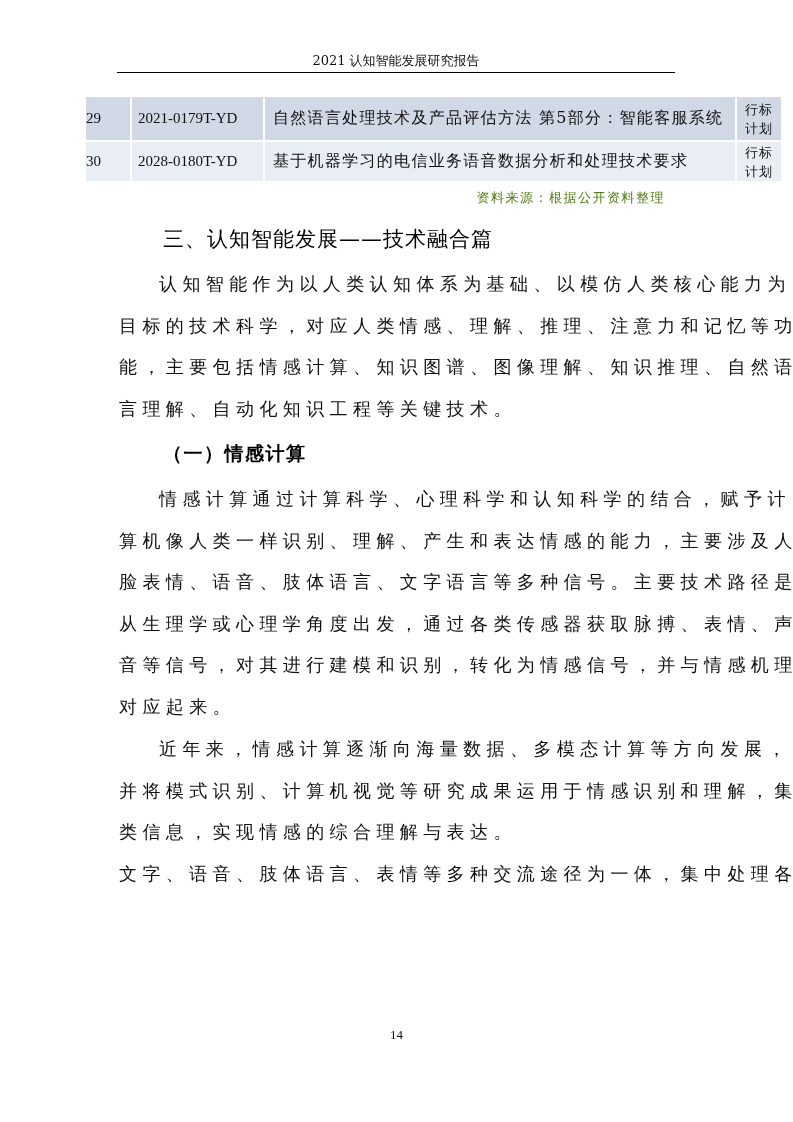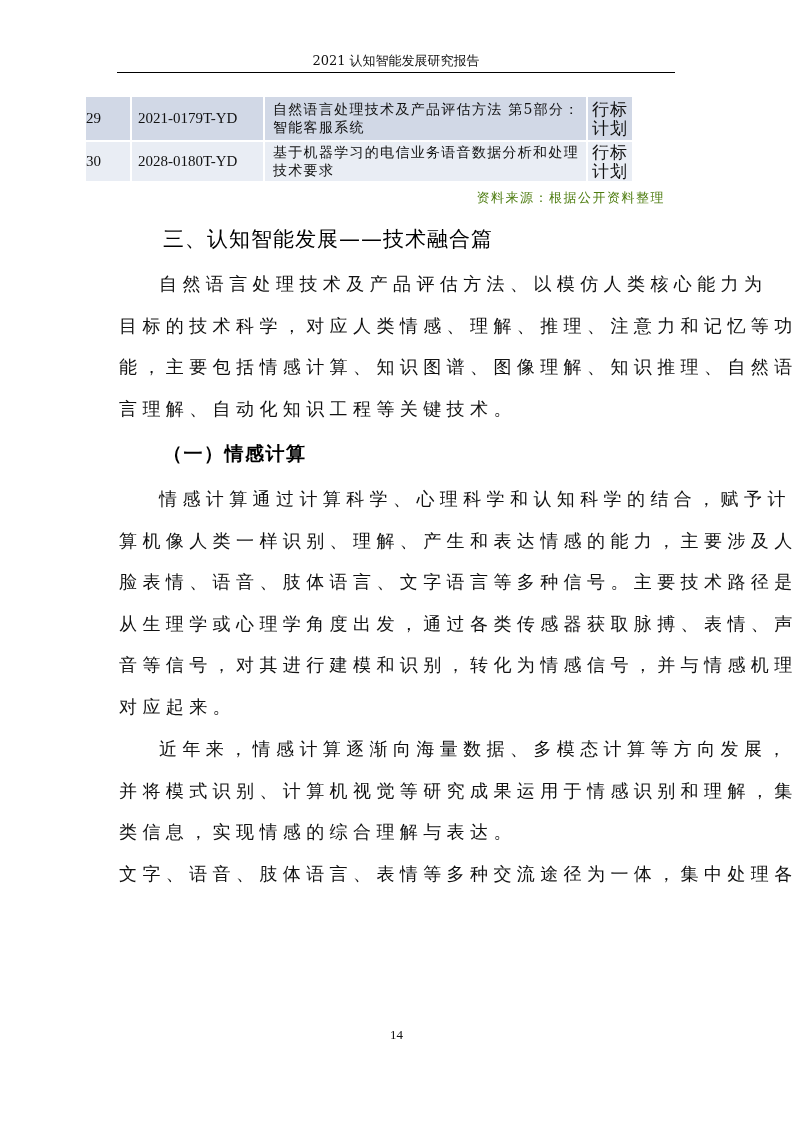--- a/index.html
+++ b/index.html
@@ -46,22 +46,22 @@
       padding: 0;
       vertical-align: middle;
       color: #111;
     }
     .std-table tr.row-dark td { background: #d1d8e6; }
     .std-table tr.row-light td { background: #e9edf4; }
     .std-table tr.row-dark { height: 43px; }
     .std-table tr.row-light { height: 39px; }
     .col-no { width: 44px; text-align: left; font-family: "Liberation Serif", serif; font-size: 15px; }
     .col-id { width: 131px; padding-left: 6px !important; box-sizing: border-box; font-family: "Liberation Serif", serif; font-size: 15px; }
-    .col-name { width: 321px; padding-left: 8px !important; box-sizing: border-box; font-size: 14px; letter-spacing: 1.3px; }
-    .col-type { width: 44px; text-align: center; font-size: 17px; line-height: 19px; letter-spacing: 1px; }
+    .col-name { width: 470px; padding-left: 8px !important; box-sizing: border-box; font-size: 16px; letter-spacing: 1.3px; }
+    .col-type { width: 44px; text-align: center; font-size: 13px; line-height: 19px; letter-spacing: 1px; }
     .source-note {
       position: absolute;
       right: 128px;
       top: 189px;
       font-size: 13px;
       letter-spacing: 1.5px;
       color: #4d7c0f;
       text-align: center;
     }
     .section-title {
@@ -139,21 +139,21 @@
       </td>
     </tr>
   </tbody>
 </table>
 
 <div class="source-note">资料来源：根据公开资料整理</div>
 
 <div class="section-title">三、认知智能发展——技术融合篇</div>
 
 <div class="para p1">
-  <span class="line indent">自然语言处理技术及产品评估方法、以模仿人类核心能力为</span>
+  <span class="line indent">认知智能作为以人类认知体系为基础、以模仿人类核心能力为</span>
   <span class="line">目标的技术科学，对应人类情感、理解、推理、注意力和记忆等功</span>
   <span class="line">能，主要包括情感计算、知识图谱、图像理解、知识推理、自然语</span>
   <span class="line">言理解、自动化知识工程等关键技术。</span>
 </div>
 
 <div class="subsection-title">（一）情感计算</div>
 
 <div class="para p2">
   <span class="line indent">情感计算通过计算科学、心理科学和认知科学的结合，赋予计</span>
   <span class="line">算机像人类一样识别、理解、产生和表达情感的能力，主要涉及人</span>

